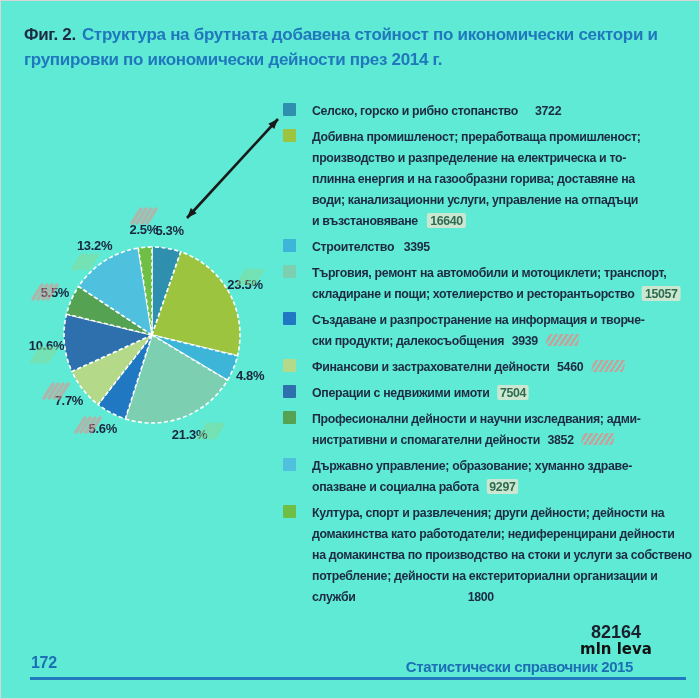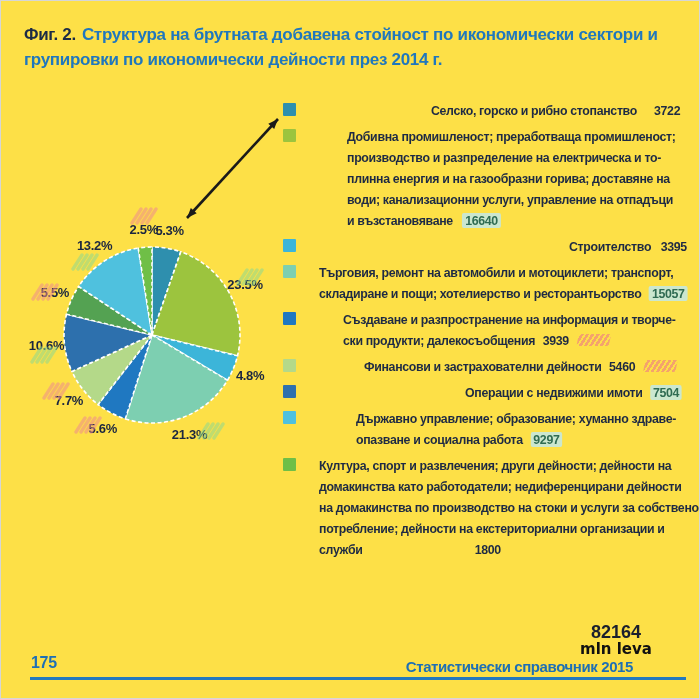--- a/index.html
+++ b/index.html
@@ -1,34 +1,34 @@
 <!DOCTYPE html>
 <html lang="bg"><head>
 <meta charset="utf-8">
 <style>
   html,body{margin:0;padding:0;}
   body{font-family:"Liberation Sans",sans-serif;background:#ffffff;}
   .page{
-    position:relative;width:700px;height:699px;background:#fde047;
+    position:relative;width:700px;height:699px;background:#5eead4;
     box-shadow:inset 0 0 0 1px #d6d6d6;overflow:hidden;
   }
   
   .title{
     position:absolute;left:24px;top:22px;width:660px;
     font-size:17px;line-height:25px;font-weight:bold;letter-spacing:-0.3px;
     white-space:nowrap;
   }
   .title-label{color:#1c2b45;margin-right:6px;}
   .title-caption{color:#2077bd;}
   
   .pie-svg{position:absolute;left:0;top:85px;pointer-events:none;}
   .pie-label{font-family:"Liberation Sans",sans-serif;font-size:13px;font-weight:bold;fill:#1b2640;letter-spacing:-0.3px;}
   
   .legend{position:absolute;left:283px;top:100px;width:410px;}
-  .legend-item{display:flex;gap:23px;margin-bottom:5px;justify-content:space-between;}
+  .legend-item{display:flex;gap:16px;margin-bottom:5px;}
   .legend-swatch{width:13px;height:13px;margin-top:3px;flex:0 0 13px;border-radius:1px;}
   .legend-text{
     font-size:13px;font-weight:bold;line-height:21px;color:#1e2a44;
     letter-spacing:-0.35px;white-space:nowrap;
     transform:scaleX(0.95);transform-origin:0 0;
   }
   .legend-value{margin-left:8px;}
   .legend-value.plain{color:#1e2a44;}
   .legend-value.green{background:#cbe7cf;color:#2f6b52;padding:0 3px;border-radius:2px;}
   .red-scribble{
@@ -150,31 +150,35 @@
       </div>
       <div class="legend-item">
         <span class="legend-swatch" style="background: rgb(180, 217, 137);"></span>
         <div class="legend-text">Финансови и застрахователни дейности<span class="legend-value plain" style="margin-left: 8px;">5460</span><span class="red-scribble"></span></div>
       </div>
       <div class="legend-item">
         <span class="legend-swatch" style="background: rgb(45, 112, 173);"></span>
         <div class="legend-text">Операции с недвижими имоти<span class="legend-value green" style="margin-left: 8px;">7504</span></div>
       </div>
       <div class="legend-item">
+        <span class="legend-swatch" style="background: rgb(84, 162, 82);"></span>
+        <div class="legend-text">Професионални дейности и научни изследвания; адми-<br>нистративни и спомагателни дейности<span class="legend-value plain" style="margin-left: 8px;">3852</span><span class="red-scribble"></span></div>
+      </div>
+      <div class="legend-item">
         <span class="legend-swatch" style="background: rgb(79, 193, 222);"></span>
         <div class="legend-text">Държавно управление; образование; хуманно здраве-<br>опазване и социална работа<span class="legend-value green" style="margin-left: 8px;">9297</span></div>
       </div>
       <div class="legend-item">
         <span class="legend-swatch" style="background: rgb(111, 191, 71);"></span>
         <div class="legend-text">Култура, спорт и развлечения; други дейности; дейности на<br>домакинства като работодатели; недиференцирани дейности<br>на домакинства по производство на стоки и услуги за собствено<br>потребление; дейности на екстериториални организации и<br>служби<span class="legend-value plain" style="margin-left: 118px;">1800</span></div>
       </div>
     </div>
 
   <div class="total">
     <div class="total-value">82164</div>
     <div class="total-unit">mln leva</div>
   </div>
 
-  <div class="page-number">175</div>
+  <div class="page-number">172</div>
   <div class="footer-publication">Статистически справочник 2015</div>
   <div class="footer-rule"></div>
 
 </div>
 
 </body></html>

